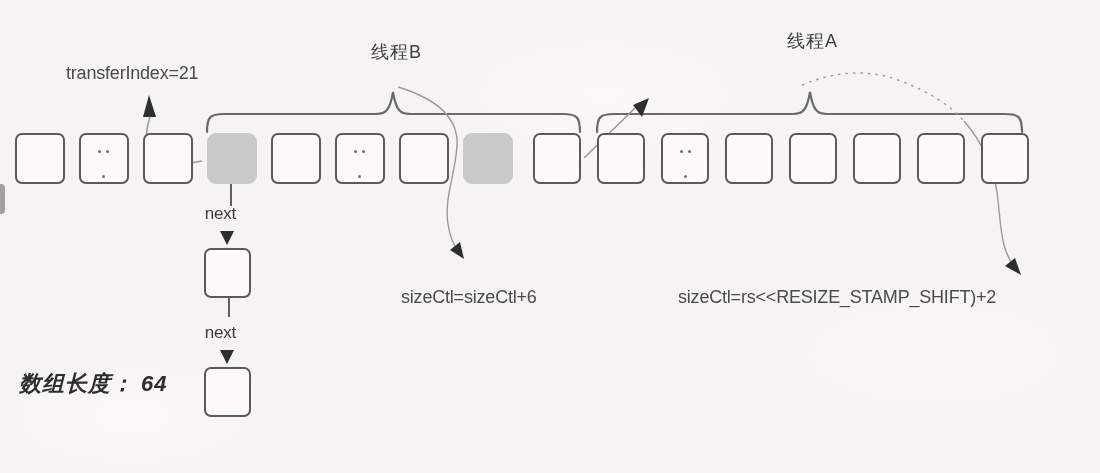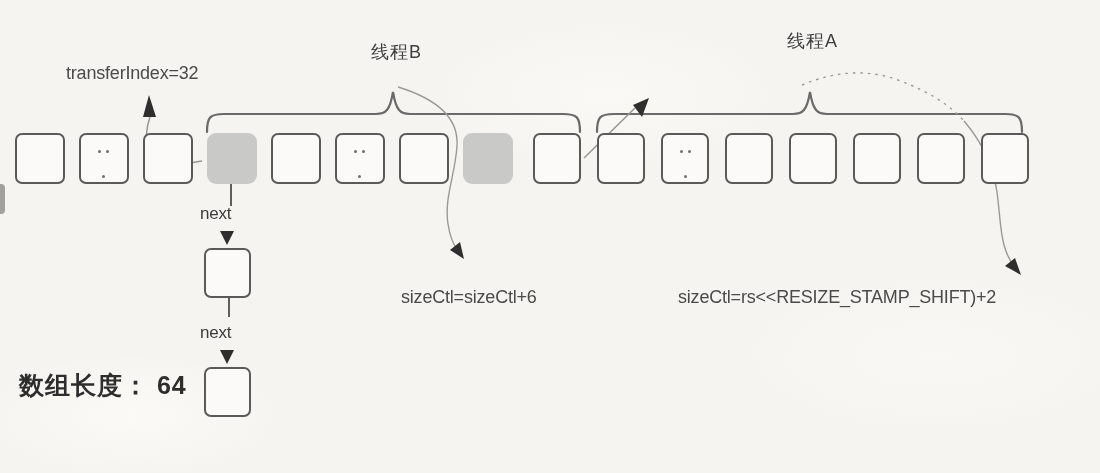--- a/index.html
+++ b/index.html
@@ -26,22 +26,22 @@
   .dot{position:absolute;width:3px;height:3px;border-radius:50%;background:#6f6f6f;}
   .dot.d1{left:17px;top:15px;}
   .dot.d2{left:25px;top:15px;}
   .dot.d3{left:21px;top:40px;}
   .node{
     position:absolute;left:204px;width:47px;height:50px;box-sizing:border-box;
     border:2.2px solid #5a5a5a;border-radius:7px;background:#fbfaf8;
   }
   .label{position:absolute;color:#4a4a4a;font-size:18px;letter-spacing:-0.2px;white-space:nowrap;}
   .label.cjk{font-size:18px;color:#3f3f3f;letter-spacing:1px;}
-  .label.next{left:200px;width:48px;text-align:left;font-size:17px;color:#3c3c3c;}
-  .label.arraylen{font-size:25px;font-weight:bold;color:#2d2d2d;letter-spacing:1px;}
+  .label.next{left:188px;width:48px;text-align:right;font-size:17px;color:#3c3c3c;}
+  .label.arraylen{font-size:22px;font-weight:bold;color:#2d2d2d;letter-spacing:1px;font-style:italic;}
   .edge-smudge{position:absolute;left:-3px;top:184px;width:8px;height:30px;background:#85847f;border-radius:4px;opacity:.75;}
 </style>
 </head>
 <body>
 
 <div class="stage">
 
   <svg class="overlay" viewBox="0 0 1100 473">
 
     <path d="M 207,132 C 207,117 210,114 224,114 L 376,114 C 386,114 390,110 393,92 C 396,110 400,114 410,114 L 563,114 C 577,114 580,117 580,132" fill="none" stroke="#6a6a6a" stroke-width="2.2" stroke-linecap="round"></path>
@@ -94,21 +94,21 @@
       <div class="cell empty narrow" style="left: 725px;"></div>
       <div class="cell empty narrow" style="left: 789px;"></div>
       <div class="cell empty narrow" style="left: 853px;"></div>
       <div class="cell empty narrow" style="left: 917px;"></div>
       <div class="cell empty narrow" style="left: 981px;"></div>
     </div>
 
   <div class="node" style="top:248px"></div>
   <div class="node" style="top:367px"></div>
 
-  <div class="label" style="left:66px;top:63px">transferIndex=32</div>
+  <div class="label" style="left:66px;top:63px">transferIndex=21</div>
   <div class="label cjk" style="left:371px;top:40px">线程B</div>
   <div class="label cjk" style="left:787px;top:29px">线程A</div>
   <div class="label" style="left:401px;top:287px">sizeCtl=sizeCtl+6</div>
   <div class="label" style="left:678px;top:287px">sizeCtl=rs&lt;&lt;RESIZE_STAMP_SHIFT)+2</div>
   <div class="label next" style="top:204px">next</div>
   <div class="label next" style="top:323px">next</div>
   <div class="label arraylen" style="left:19px;top:369px">数组长度： 64</div>
 
   <div class="edge-smudge"></div>
 </div>

